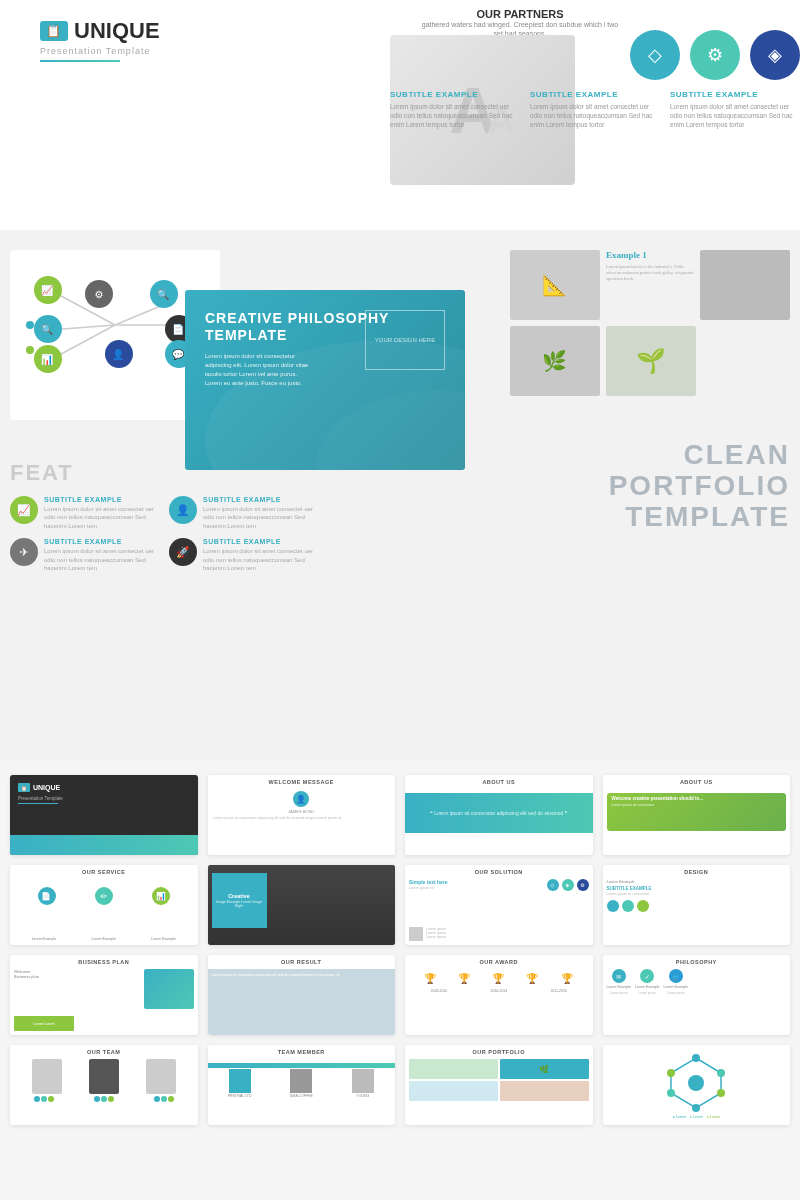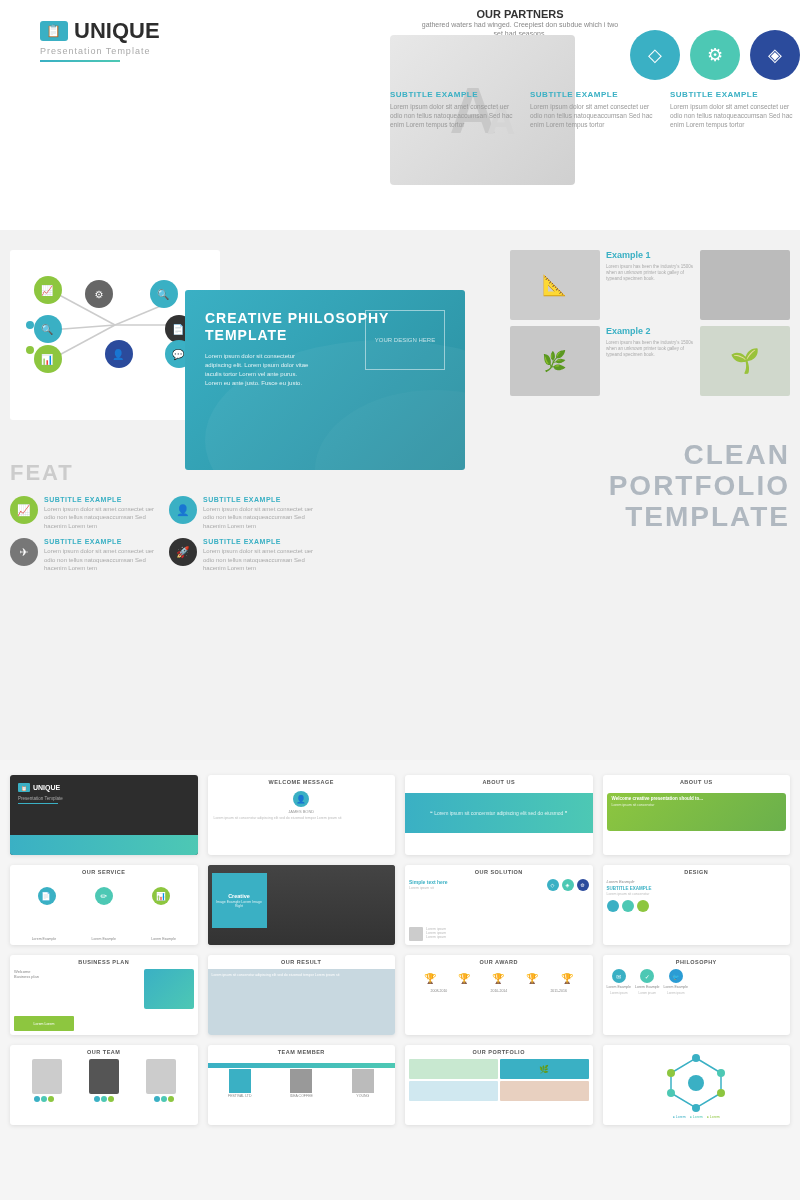--- a/index.html
+++ b/index.html
@@ -209,20 +209,21 @@
       margin-bottom: 6px;
     }
     .ex-photo {
       width: 90px; height: 70px;
       background: #d0d0d0;
       border-radius: 2px;
       flex-shrink: 0;
     }
     .ex-text-block {
       flex: 1;
+      font-family: Liberation Serif, serif;
     }
     .ex-title {
       font-size: 9px;
       font-weight: 700;
       color: #3ab0c4;
       margin-bottom: 4px;
     }
     .ex-desc {
       font-size: 6.5px;
       color: #888;
@@ -537,24 +538,20 @@
       <div class="ex-photo" style="background:#ccc;display:flex;align-items:center;justify-content:center;font-size:20px;">📐</div>
       <div class="ex-text-block">
         <div class="ex-title">Example 1</div>
         <div class="ex-desc mini-text">Lorem ipsum has been the industry's 1500s when an unknown printer took galley of typeand specimen book.</div>
       </div>
       <div class="ex-photo" style="background:#bbb;"></div>
     </div>
 
     <div class="example-row">
       <div class="ex-photo" style="background:#c8c8c8;display:flex;align-items:center;justify-content:center;font-size:20px;">🌿</div>
-      <div class="ex-text-block">
-        <div class="ex-title">Example 2</div>
-        <div class="ex-desc mini-text">Lorem ipsum has been the industry's 1500s when an unknown printer took galley of typeand specimen book.</div>
-      </div>
       <div class="ex-photo" style="background:#d0d8cc;display:flex;align-items:center;justify-content:center;font-size:24px;">🌱</div>
     </div>
   </div>
 
   <div class="clean-title-area">
     <div class="clean-title">CLEAN PORTFOLIO TEMPLATE</div>
   </div>
 
   <div class="feat-section">
     <div class="feat-label">FEAT</div>

